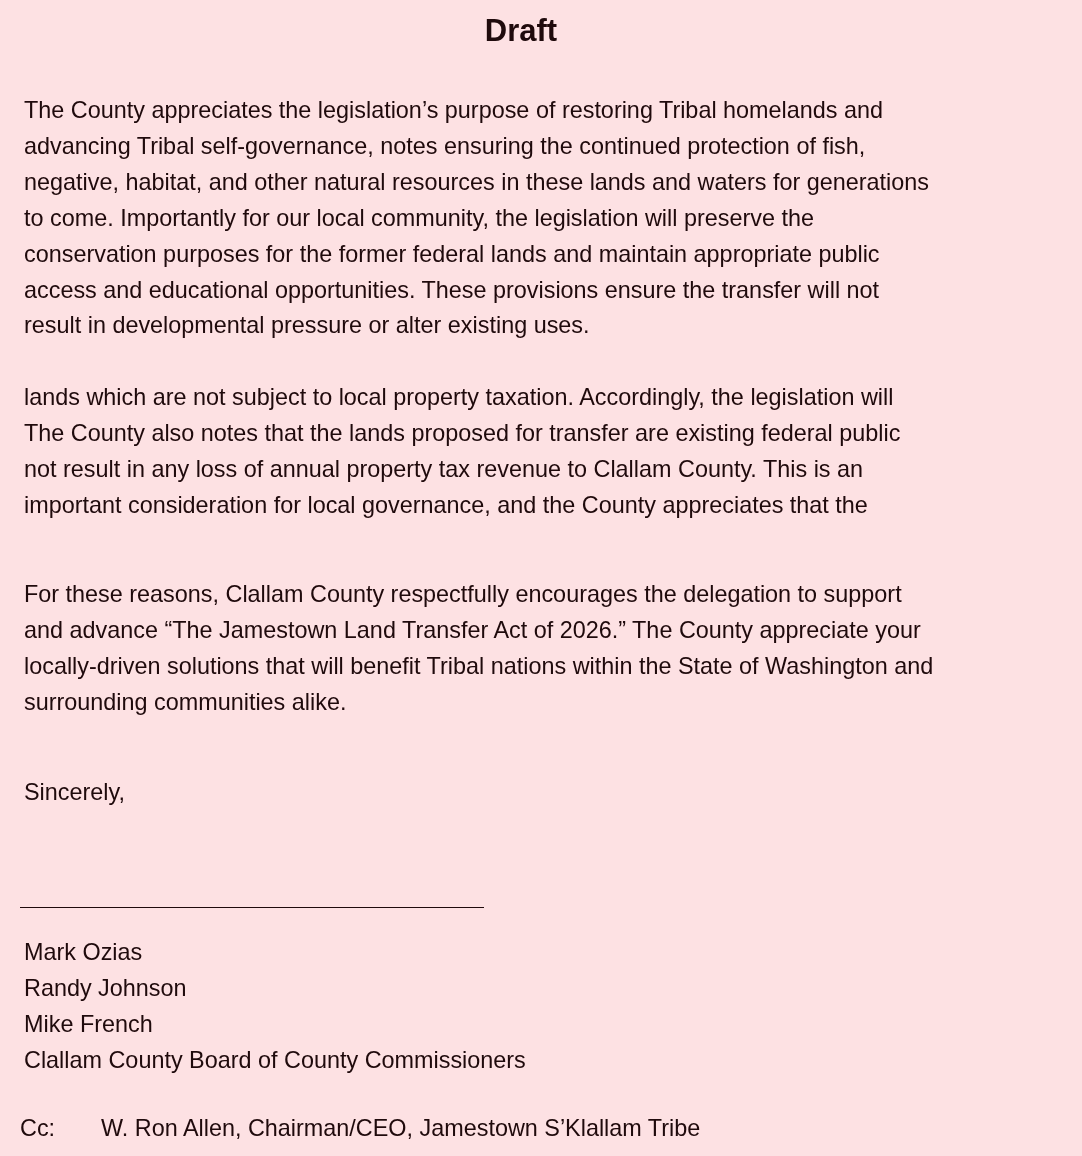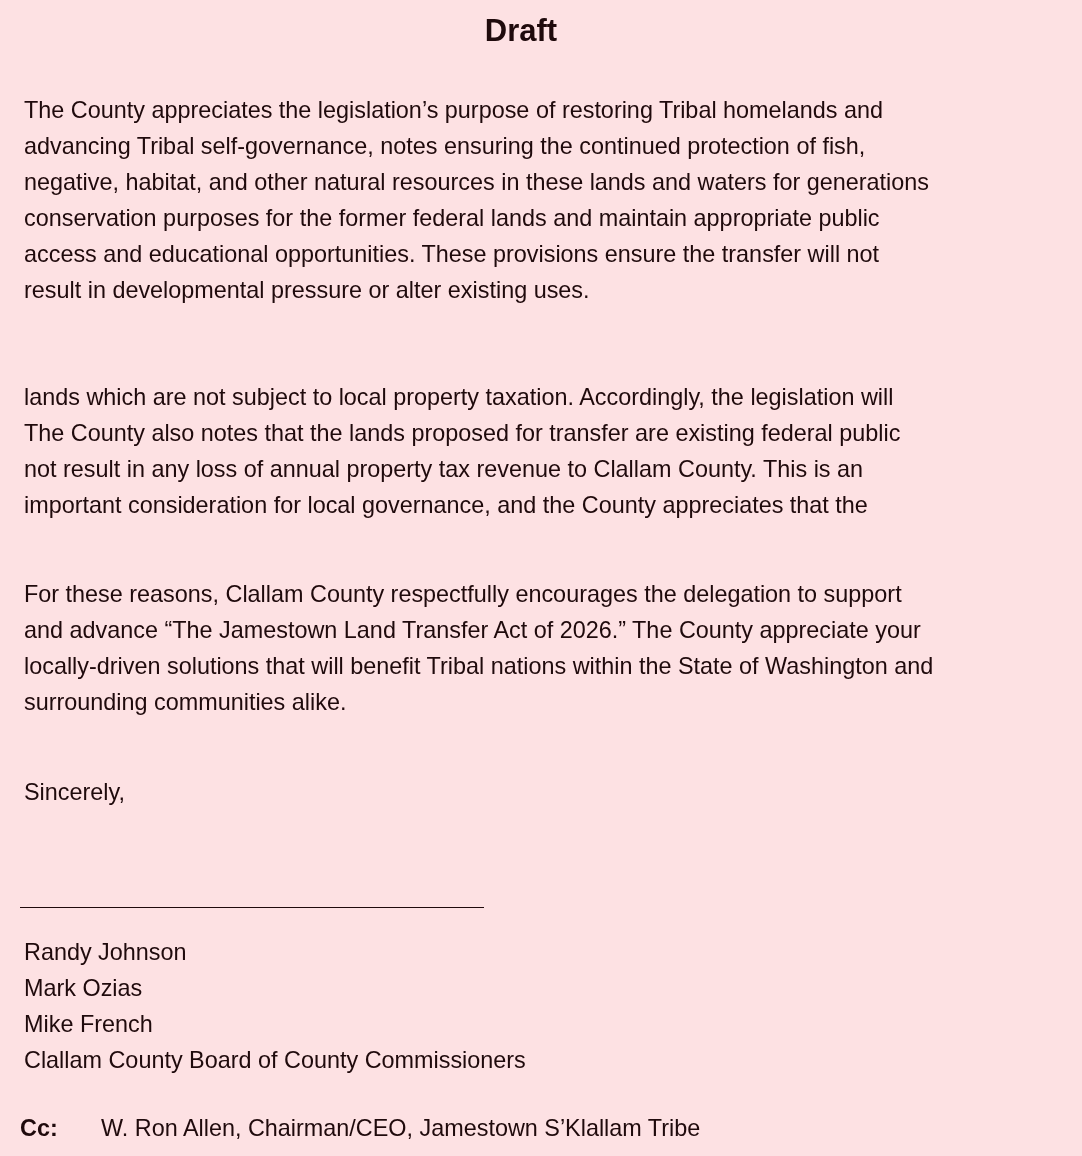--- a/index.html
+++ b/index.html
@@ -56,34 +56,34 @@
     #signers { top: 931px; }
     .cc {
       position: absolute;
       left: 0;
       top: 1111px;
       white-space: nowrap;
     }
     .cc-label {
       display: inline-block;
       width: 81px;
-      font-weight: bold;
     }
   </style>
 </head>
 <body>
 
 <div class="title">Draft</div>
 
 <div class="page">
 
   <p class="para" id="p1">
     <span class="line">The County appreciates the legislation’s purpose of restoring Tribal homelands and</span>
     <span class="line">advancing Tribal self-governance, notes ensuring the continued protection of fish,</span>
     <span class="line">negative, habitat, and other natural resources in these lands and waters for generations</span>
+    <span class="line">to come. Importantly for our local community, the legislation will preserve the</span>
     <span class="line">conservation purposes for the former federal lands and maintain appropriate public</span>
     <span class="line">access and educational opportunities.  These provisions ensure the transfer will not</span>
     <span class="line">result in developmental pressure or alter existing uses.</span>
   </p>
 
   <p class="para" id="p2">
     <span class="line">lands which are not subject to local property taxation.  Accordingly, the legislation will</span>
     <span class="line">The County also notes that the lands proposed for transfer are existing federal public</span>
     <span class="line">not result in any loss of annual property tax revenue to Clallam County.  This is an</span>
     <span class="line">important consideration for local governance, and the County appreciates that the</span>
@@ -94,22 +94,22 @@
     <span class="line">and advance “The Jamestown Land Transfer Act of 2026.”  The County appreciate your</span>
     <span class="line">locally-driven solutions that will benefit Tribal nations within the State of Washington and</span>
     <span class="line">surrounding communities alike.</span>
   </p>
 
   <p class="para" id="closing">Sincerely,</p>
 
   <div class="sigline"></div>
 
   <p class="para" id="signers">
+    <span class="line">Mark Ozias</span>
     <span class="line">Randy Johnson</span>
-    <span class="line">Mark Ozias</span>
     <span class="line">Mike French</span>
     <span class="line">Clallam County Board of County Commissioners</span>
   </p>
 
   <div class="cc">
     <span class="cc-label">Cc:</span><span>W. Ron Allen, Chairman/CEO, Jamestown S’Klallam Tribe</span>
   </div>
 
 </div>
 

